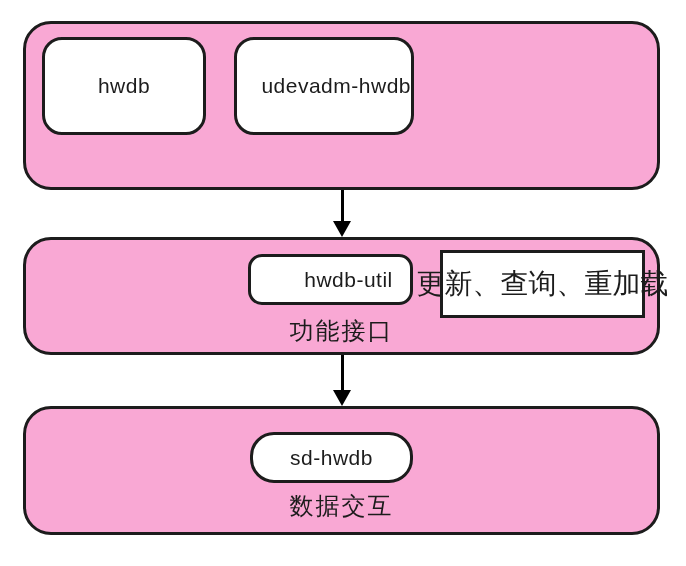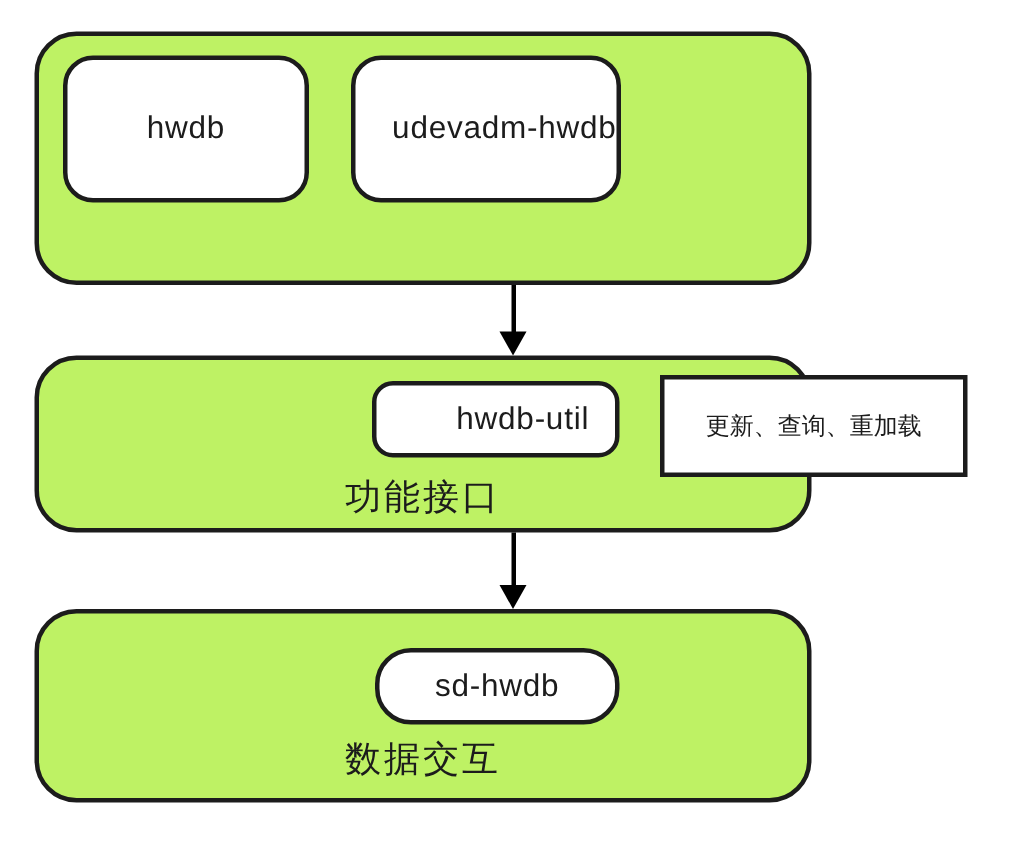--- a/index.html
+++ b/index.html
@@ -8,24 +8,24 @@
     background: #ffffff;
     font-family: "Liberation Sans", "DejaVu Sans", sans-serif;
     color: #1c1c1c;
     overflow: hidden;
   }
   .diagram { position: relative; width: 686px; height: 566px; background: #ffffff; }
 
   
   .layer {
     position: absolute;
-    left: 23px; width: 518px;
+    left: 23px; width: 637px;
     border: 3px solid #1c1c1c;
     border-radius: 28px;
-    background: #bef264;
+    background: #f9a8d4;
   }
   .layer-1 { top: 21px;  height: 169px; }
   .layer-2 { top: 237px; height: 118px; }
   .layer-3 { top: 406px; height: 129px; }
 
   .layer-label {
     position: absolute; left: 0; right: 0;
     text-align: center;
     font-size: 24px;
     letter-spacing: 2px;
@@ -53,21 +53,21 @@
   .n-hwdbutil     { left: 222px; top: 14px; width: 165px; height: 51px; border-radius: 14px; padding-left: 36px; }
   .n-sdhwdb       { left: 224px; top: 23px; width: 163px; height: 51px; border-radius: 24px; }
 
   
   .note-rect {
     position: absolute;
     left: 414px; top: 10px; width: 205px; height: 68px;
     border: 3px solid #1c1c1c;
     background: #ffffff;
     display: flex; align-items: center; justify-content: center;
-    font-size: 16px;
+    font-size: 28px;
     white-space: nowrap;
   }
 
   
   .arrow {
     position: absolute;
     left: 341px; width: 3px;
     background: #000000;
   }
   .arrow-1 { top: 190px; height: 32px; }

